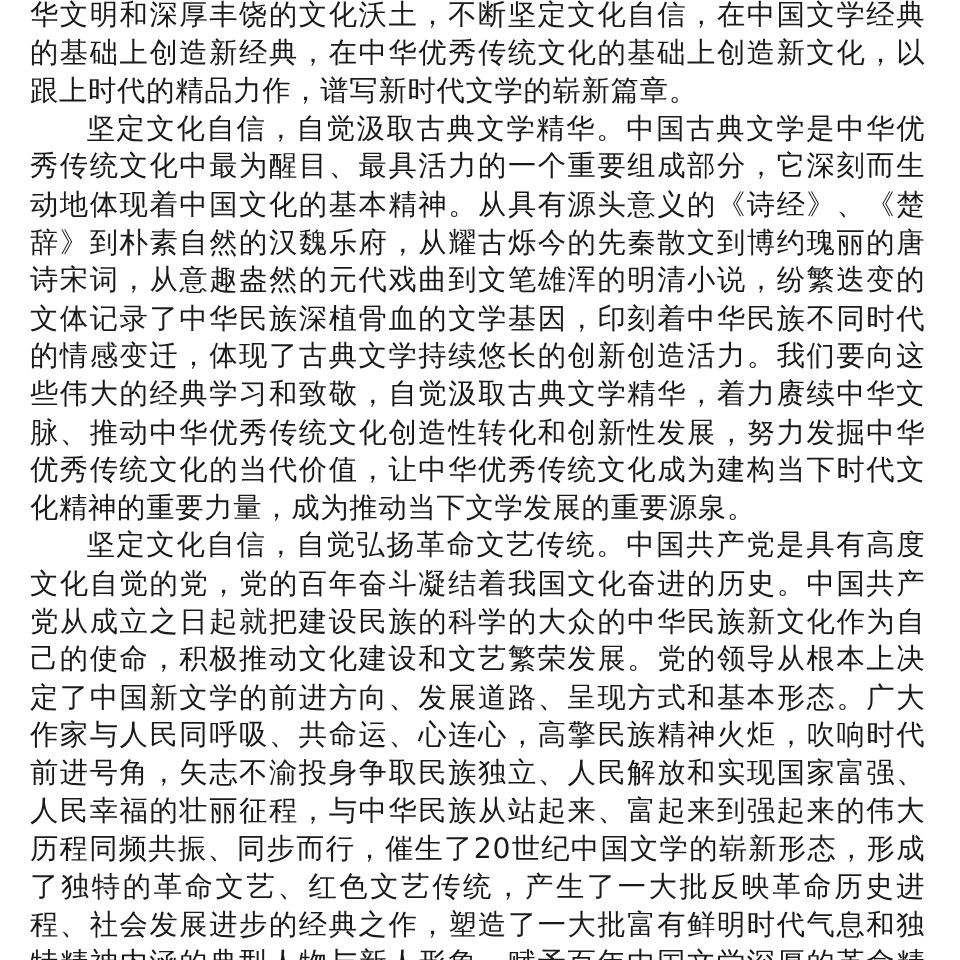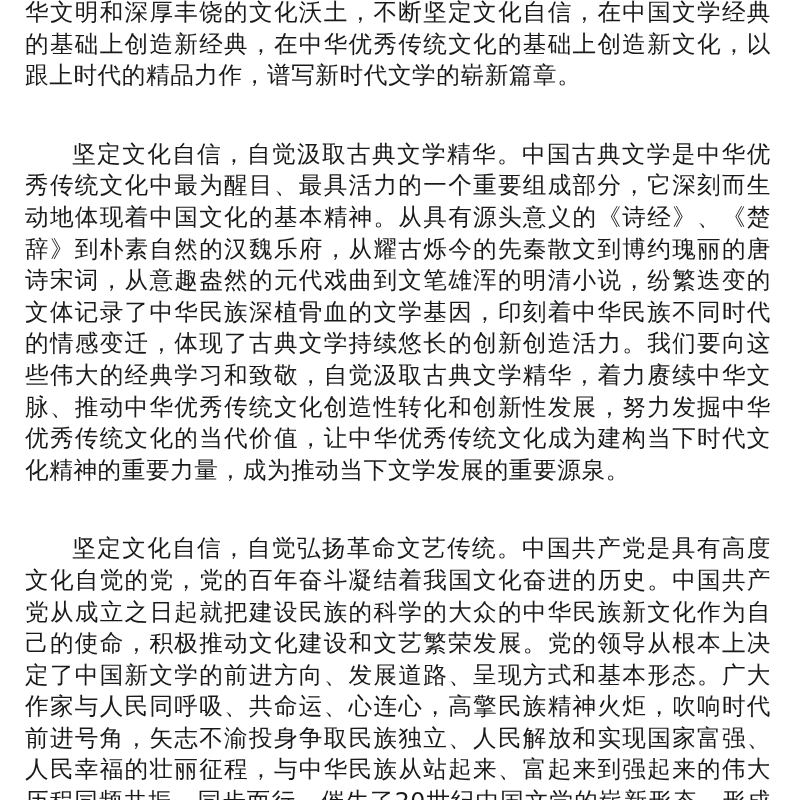--- a/index.html
+++ b/index.html
@@ -23,21 +23,20 @@
   }
   .para {
     margin: 0;
     padding: 0;
     text-align: justify;
     text-justify: inter-character;
     word-break: break-all;
   }
   .para.indent {
     text-indent: 2em;
-    margin-top: 47px;
   }
 </style>
 </head>
 <body>
 
 <div class="page">
   <p class="para">华文明和深厚丰饶的文化沃土，不断坚定文化自信，在中国文学经典的基础上创造新经典，在中华优秀传统文化的基础上创造新文化，以跟上时代的精品力作，谱写新时代文学的崭新篇章。</p>
   <p class="para indent">坚定文化自信，自觉汲取古典文学精华。中国古典文学是中华优秀传统文化中最为醒目、最具活力的一个重要组成部分，它深刻而生动地体现着中国文化的基本精神。从具有源头意义的《诗经》、《楚辞》到朴素自然的汉魏乐府，从耀古烁今的先秦散文到博约瑰丽的唐诗宋词，从意趣盎然的元代戏曲到文笔雄浑的明清小说，纷繁迭变的文体记录了中华民族深植骨血的文学基因，印刻着中华民族不同时代的情感变迁，体现了古典文学持续悠长的创新创造活力。我们要向这些伟大的经典学习和致敬，自觉汲取古典文学精华，着力赓续中华文脉、推动中华优秀传统文化创造性转化和创新性发展，努力发掘中华优秀传统文化的当代价值，让中华优秀传统文化成为建构当下时代文化精神的重要力量，成为推动当下文学发展的重要源泉。</p>
   <p class="para indent">坚定文化自信，自觉弘扬革命文艺传统。中国共产党是具有高度文化自觉的党，党的百年奋斗凝结着我国文化奋进的历史。中国共产党从成立之日起就把建设民族的科学的大众的中华民族新文化作为自己的使命，积极推动文化建设和文艺繁荣发展。党的领导从根本上决定了中国新文学的前进方向、发展道路、呈现方式和基本形态。广大作家与人民同呼吸、共命运、心连心，高擎民族精神火炬，吹响时代前进号角，矢志不渝投身争取民族独立、人民解放和实现国家富强、人民幸福的壮丽征程，与中华民族从站起来、富起来到强起来的伟大历程同频共振、同步而行，催生了20世纪中国文学的崭新形态，形成了独特的革命文艺、红色文艺传统，产生了一大批反映革命历史进程、社会发展进步的经典之作，塑造了一大批富有鲜明时代气息和独特精神内涵的典型人物与新人形象，赋予百年中国文学深厚的革命精神和人民底色。我们要自觉弘扬百年中国新文学的红色文艺传统，自觉把文学创作同党的事业和国家发展大局结合起来，推动强国建设、民族复兴。</p>
 

